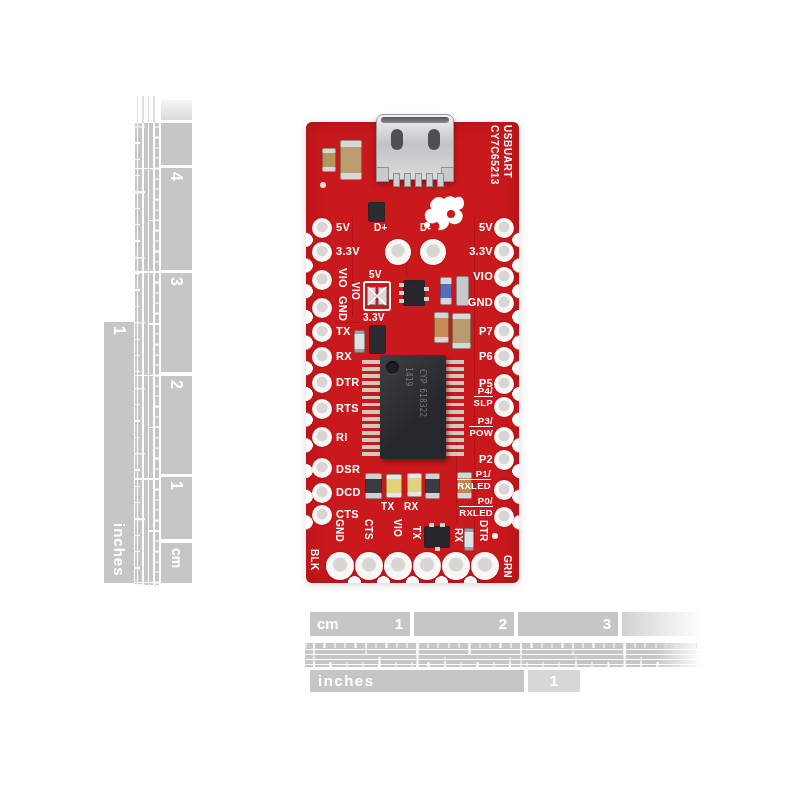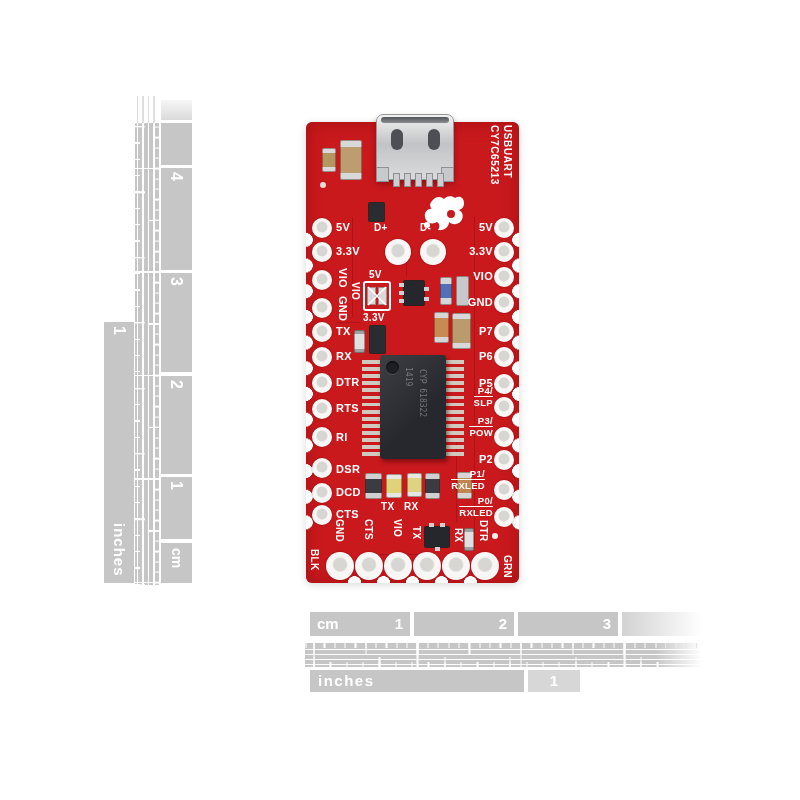--- a/index.html
+++ b/index.html
@@ -245,21 +245,21 @@
     <span class="sk" style="right:26px;top:204px;">P7</span>
     <span class="sk" style="right:26px;top:229px;">P6</span>
     <span class="sk" style="right:26px;top:256px;margin-left:7px;">P5</span>
     <div class="sk pin2" style="right:26px;top:263px;">
       <span>P4/</span><br><span class="ovl">SLP</span>
     </div>
     <div class="sk pin2" style="right:26px;top:293px;">
       <span>P3/</span><br><span class="ovl">POW</span>
     </div>
     <span class="sk" style="right:26px;top:332px;">P2</span>
-    <div class="sk pin2" style="right:34px;top:346px;text-align:right;">
+    <div class="sk pin2" style="right:28px;top:346px;text-align:right;">
       <span>P1/</span><br><span class="ovl">RXLED</span>
     </div>
     <div class="sk pin2" style="right:26px;top:373px;">
       <span>P0/</span><br><span class="ovl">RXLED</span>
     </div>
 
     <div class="bhole" style="left:20px;top:430px;"></div>
     <div class="bhole" style="left:49px;top:430px;"></div>
     <div class="bhole" style="left:78px;top:430px;"></div>
     <div class="bhole" style="left:107px;top:430px;"></div>

